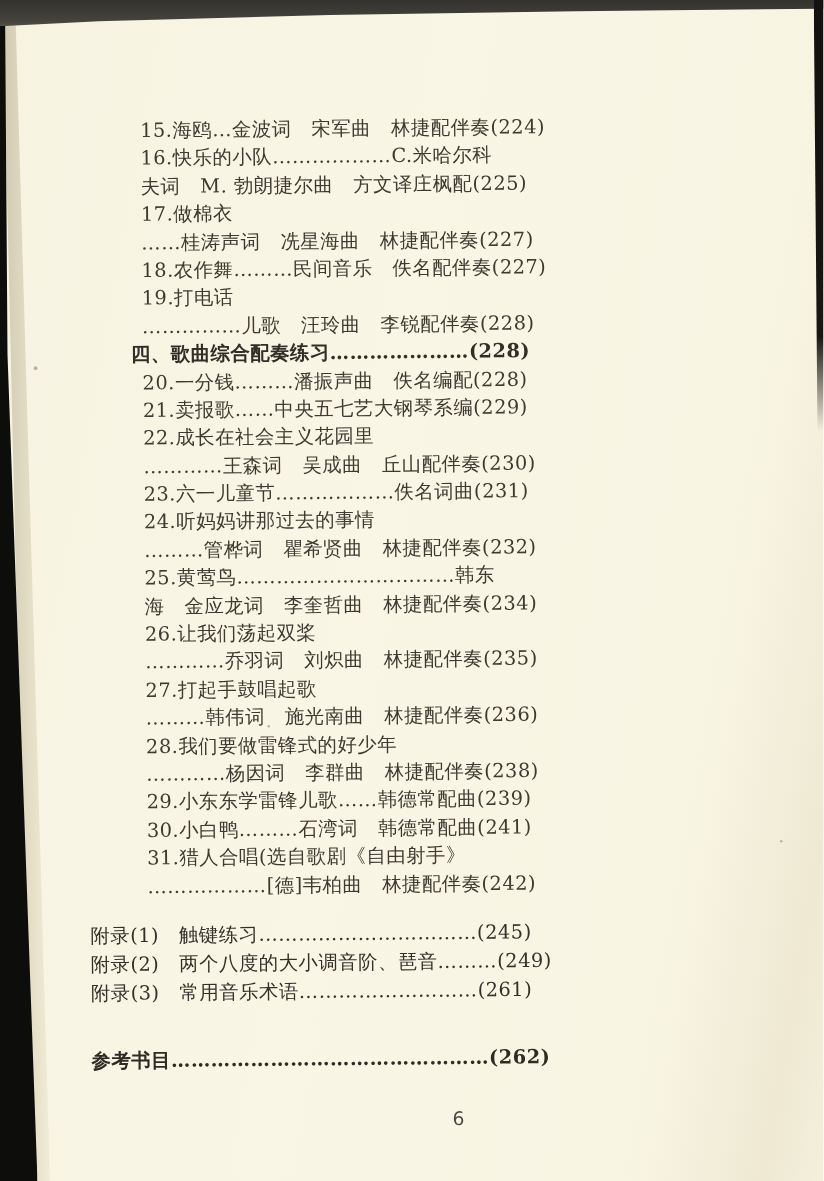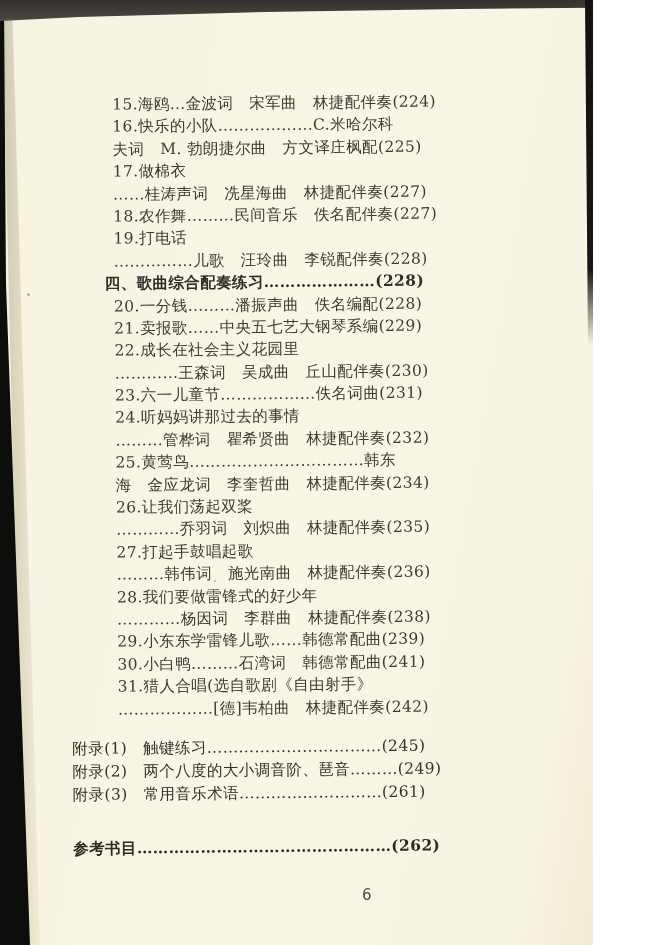--- a/index.html
+++ b/index.html
@@ -1,18 +1,18 @@
 <!DOCTYPE html>
 <html><head>
 <meta charset="utf-8">
 <style>
   html,body{margin:0;padding:0;background:#ffffff;}
   #scan{
     position:relative;
-    width:593px;height:945px;
+    width:659px;height:945px;
     overflow:hidden;
     background:#ffffff;
     font-family:"DejaVu Serif","Liberation Serif",serif;
   }
   
   #paper{
     position:absolute;left:0;top:0;width:659px;height:945px;
     background:linear-gradient(100deg,#f7f3e1 0%,#faf6e6 45%,#f8f4e2 82%,#efe9d3 94%,#f4efdb 100%);
   }
   

